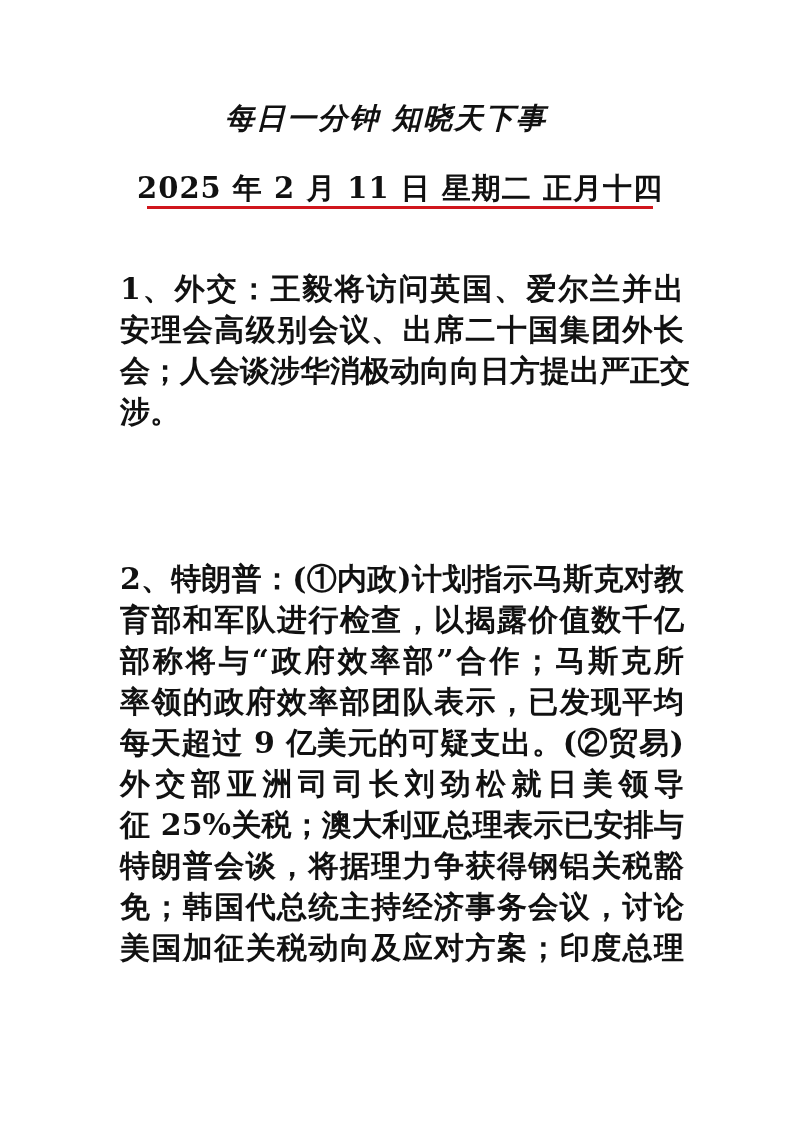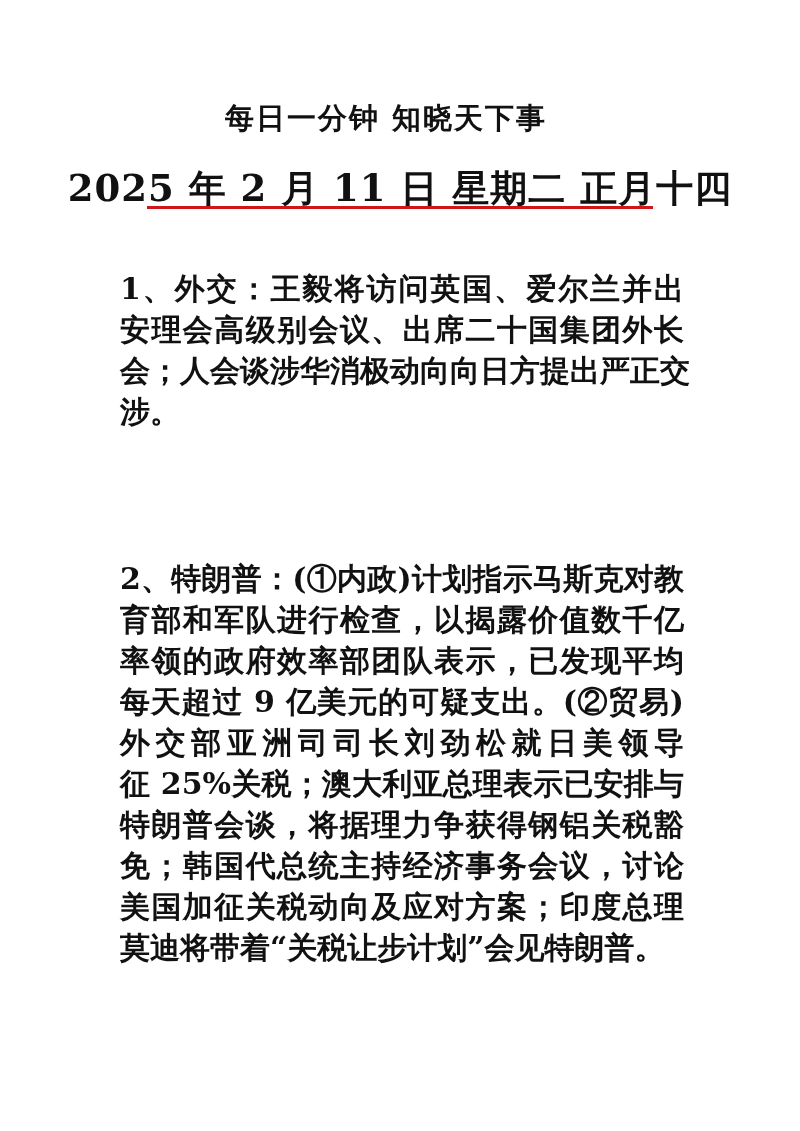--- a/index.html
+++ b/index.html
@@ -5,24 +5,25 @@
   html, body { margin: 0; padding: 0; background: #ffffff; }
   body {
     width: 800px; height: 1131px; position: relative; overflow: hidden;
     font-family: "DejaVu Serif", "Liberation Serif", serif;
     color: #111111;
   }
   .title {
     position: absolute; left: 0; width: 772px; top: 98px;
     text-align: center; font-size: 29px; letter-spacing: 2px; line-height: 40px;
     font-weight: bold;
+    font-style: italic;
   }
   .date {
     position: absolute; left: 0; width: 800px; top: 168px;
-    text-align: center; font-size: 37px; line-height: 40px; letter-spacing: 1px;
+    text-align: center; font-size: 29px; line-height: 40px; letter-spacing: 1px;
     font-weight: bold;
   }
   .rule {
     position: absolute; left: 147px; width: 506px; top: 206px; height: 3px;
     background: #d0161c;
   }
   .para {
     position: absolute; left: 120px; width: 564px;
     font-size: 30px; line-height: 41px;
     font-weight: bold;
@@ -45,22 +46,22 @@
   <div class="para" style="top:240px;">
     <span class="line">1、外交：王毅将访问英国、爱尔兰并出</span>
     <span class="line">安理会高级别会议、出席二十国集团外长</span>
     <span class="line">会；人会谈涉华消极动向向日方提出严正交</span>
     <span class="line last">涉。</span>
   </div>
 
   <div class="para" style="top:530px;">
     <span class="line">2、特朗普：(①内政)计划指示马斯克对教</span>
     <span class="line">育部和军队进行检查，以揭露价值数千亿</span>
+    <span class="line">部称将与“政府效率部”合作；马斯克所</span>
     <span class="line">率领的政府效率部团队表示，已发现平均</span>
     <span class="line">每天超过 9 亿美元的可疑支出。(②贸易)</span>
     <span class="line">外交部亚洲司司长刘劲松就日美领导</span>
     <span class="line">征 25%关税；澳大利亚总理表示已安排与</span>
     <span class="line">特朗普会谈，将据理力争获得钢铝关税豁</span>
     <span class="line">免；韩国代总统主持经济事务会议，讨论</span>
     <span class="line">美国加征关税动向及应对方案；印度总理</span>
-    <span class="line last">莫迪将带着“关税让步计划”会见特朗普。</span>
   </div>
 </div>
 
 </body></html>

